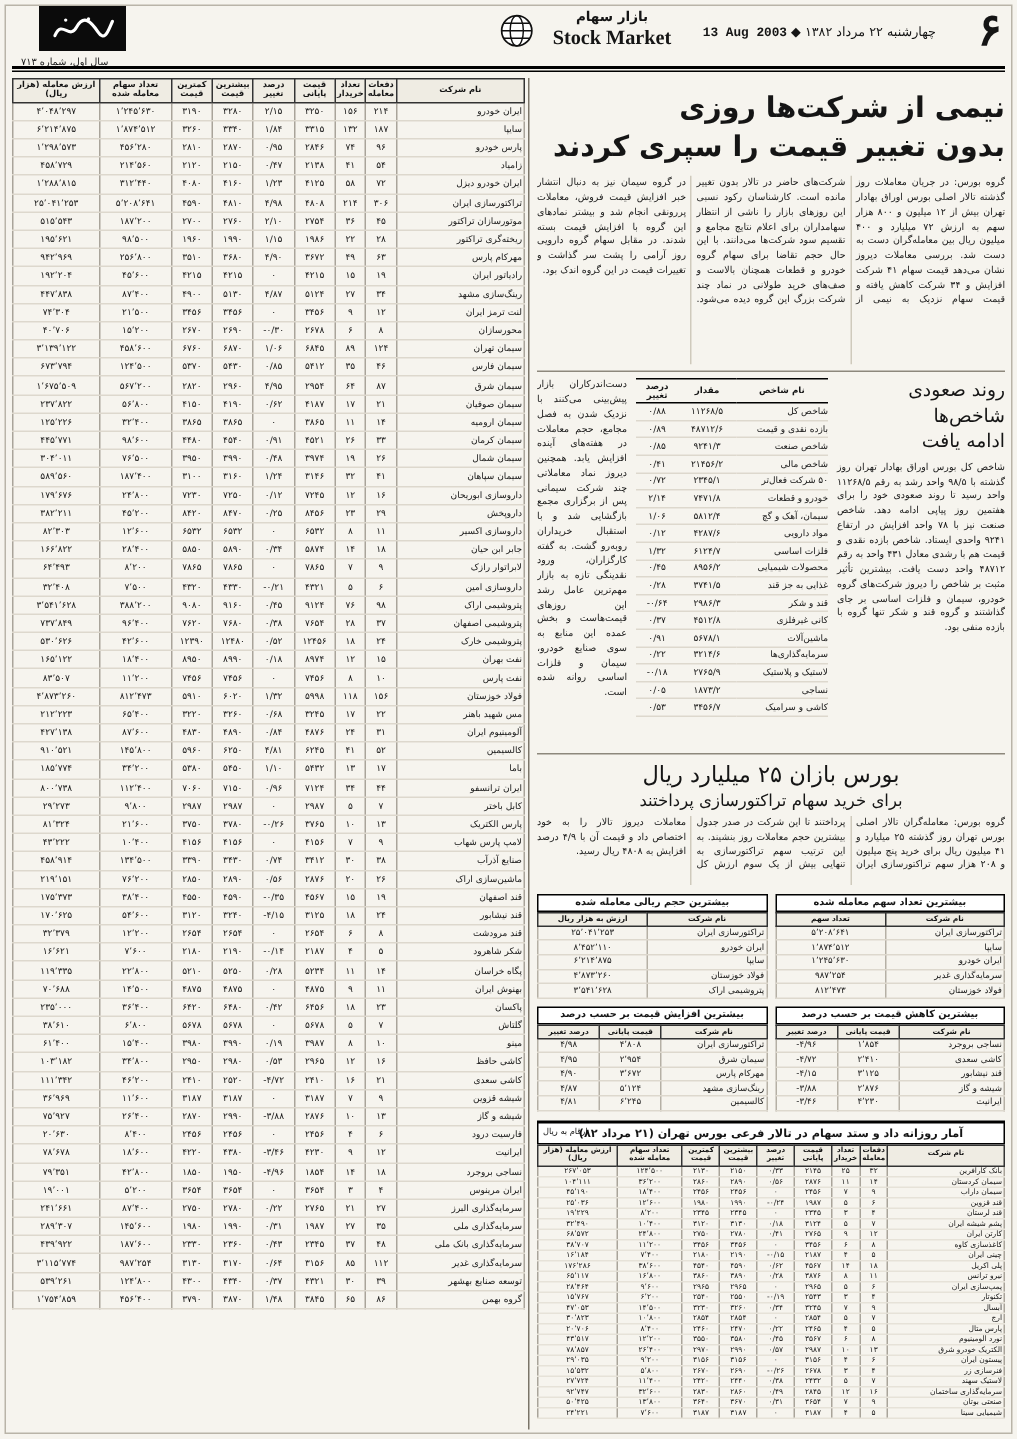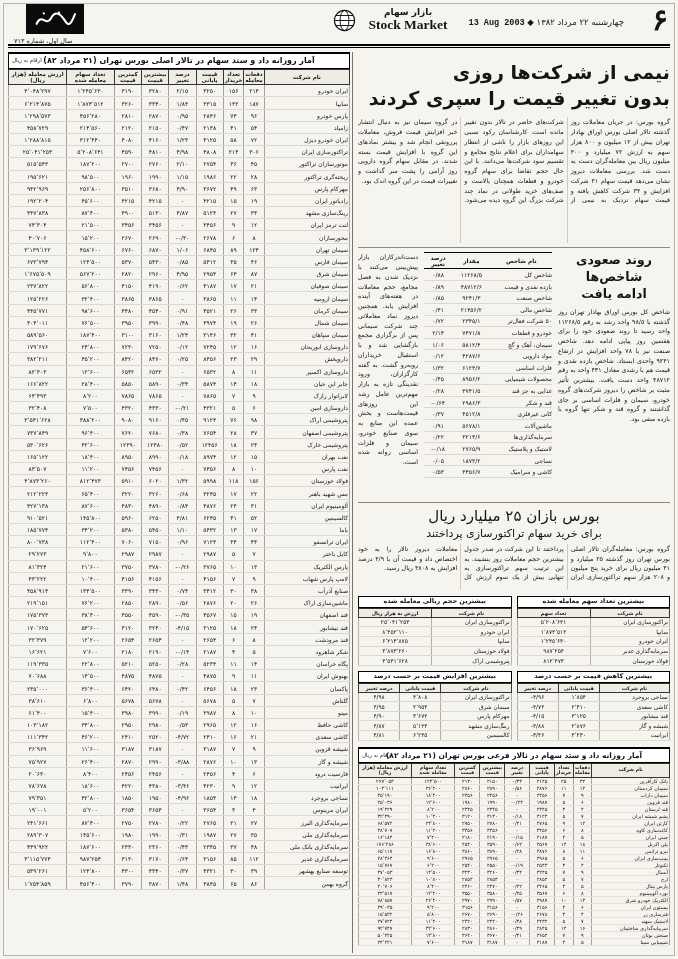--- a/index.html
+++ b/index.html
@@ -40,21 +40,21 @@
   .main-wrap{position:absolute;top:52px;left:8px;width:342px;bottom:6px;overflow:hidden}
 
   
   .right{position:absolute;top:52px;left:358px;width:312px;bottom:6px;overflow:hidden}
   .lead-headline{text-align:right;font-weight:bold;margin:8px 0 6px;line-height:1.35}
   .lead-headline .l1,.lead-headline .l2{font-size:19px}
   .lead-body{height:126px;column-count:3;column-gap:7px;column-rule:1px solid #cfcabc;
              font-size:6.3px;line-height:1.55;text-align:justify;overflow:hidden;margin-bottom:4px}
   .mid{display:flex;gap:6px;height:252px;overflow:hidden;border-top:1px solid #8d887c;padding-top:4px}
   .sub-article{width:112px}
-  .sub-headline{font-weight:bold;font-size:12.5px;text-align:center;line-height:1.35;margin-bottom:4px}
+  .sub-headline{font-weight:normal;font-size:12.5px;line-height:1.35;margin-bottom:4px}
   .sub-body{font-size:6.3px;line-height:1.55;text-align:justify}
   .indices{width:128px}
   .indices th{border-top:1.5px solid #000;border-bottom:1.5px solid #000;font-size:5.8px;padding:1.5px 0}
   .indices td{font-size:6px;border-bottom:1px solid #ddd8cd;height:11.6px;text-align:center;
               white-space:nowrap;overflow:hidden}
   .indices td:first-child{text-align:right}
   .i-name{width:48%}.i-val{width:30%}.i-pct{width:22%}
   .lead-cont{flex:1;font-size:6.3px;line-height:1.55;text-align:justify;overflow:hidden}
 
   .tractor-head{text-align:center;border-top:1px solid #8d887c;padding-top:4px;margin-top:3px;line-height:1.3}
@@ -102,24 +102,20 @@
       <circle cx="14" cy="8" r="1.4" fill="#fff"></circle>
         <circle cx="33" cy="7" r="1.4" fill="#fff"></circle>
     </svg>
   </div>
   <div class="issue">سال اول، شماره ۷۱۳</div>
 </header>
 <div class="header-rule"></div>
 <div class="divider"></div>
 
 <section class="main-wrap">
-  <div class="tbl-title">
-    <span>آمار روزانه داد و ستد سهام در تالار اصلی بورس تهران (۲۱ مرداد ۸۲)</span>
-    <span class="unit-note">ارقام به ریال</span>
-  </div>
   <table class="stats">
     <colgroup>
       <col class="c-name">
         <col class="c-s">
         <col class="c-s">
         <col class="c-m">
         <col class="c-m">
       <col class="c-m">
         <col class="c-m">
         <col class="c-l">

